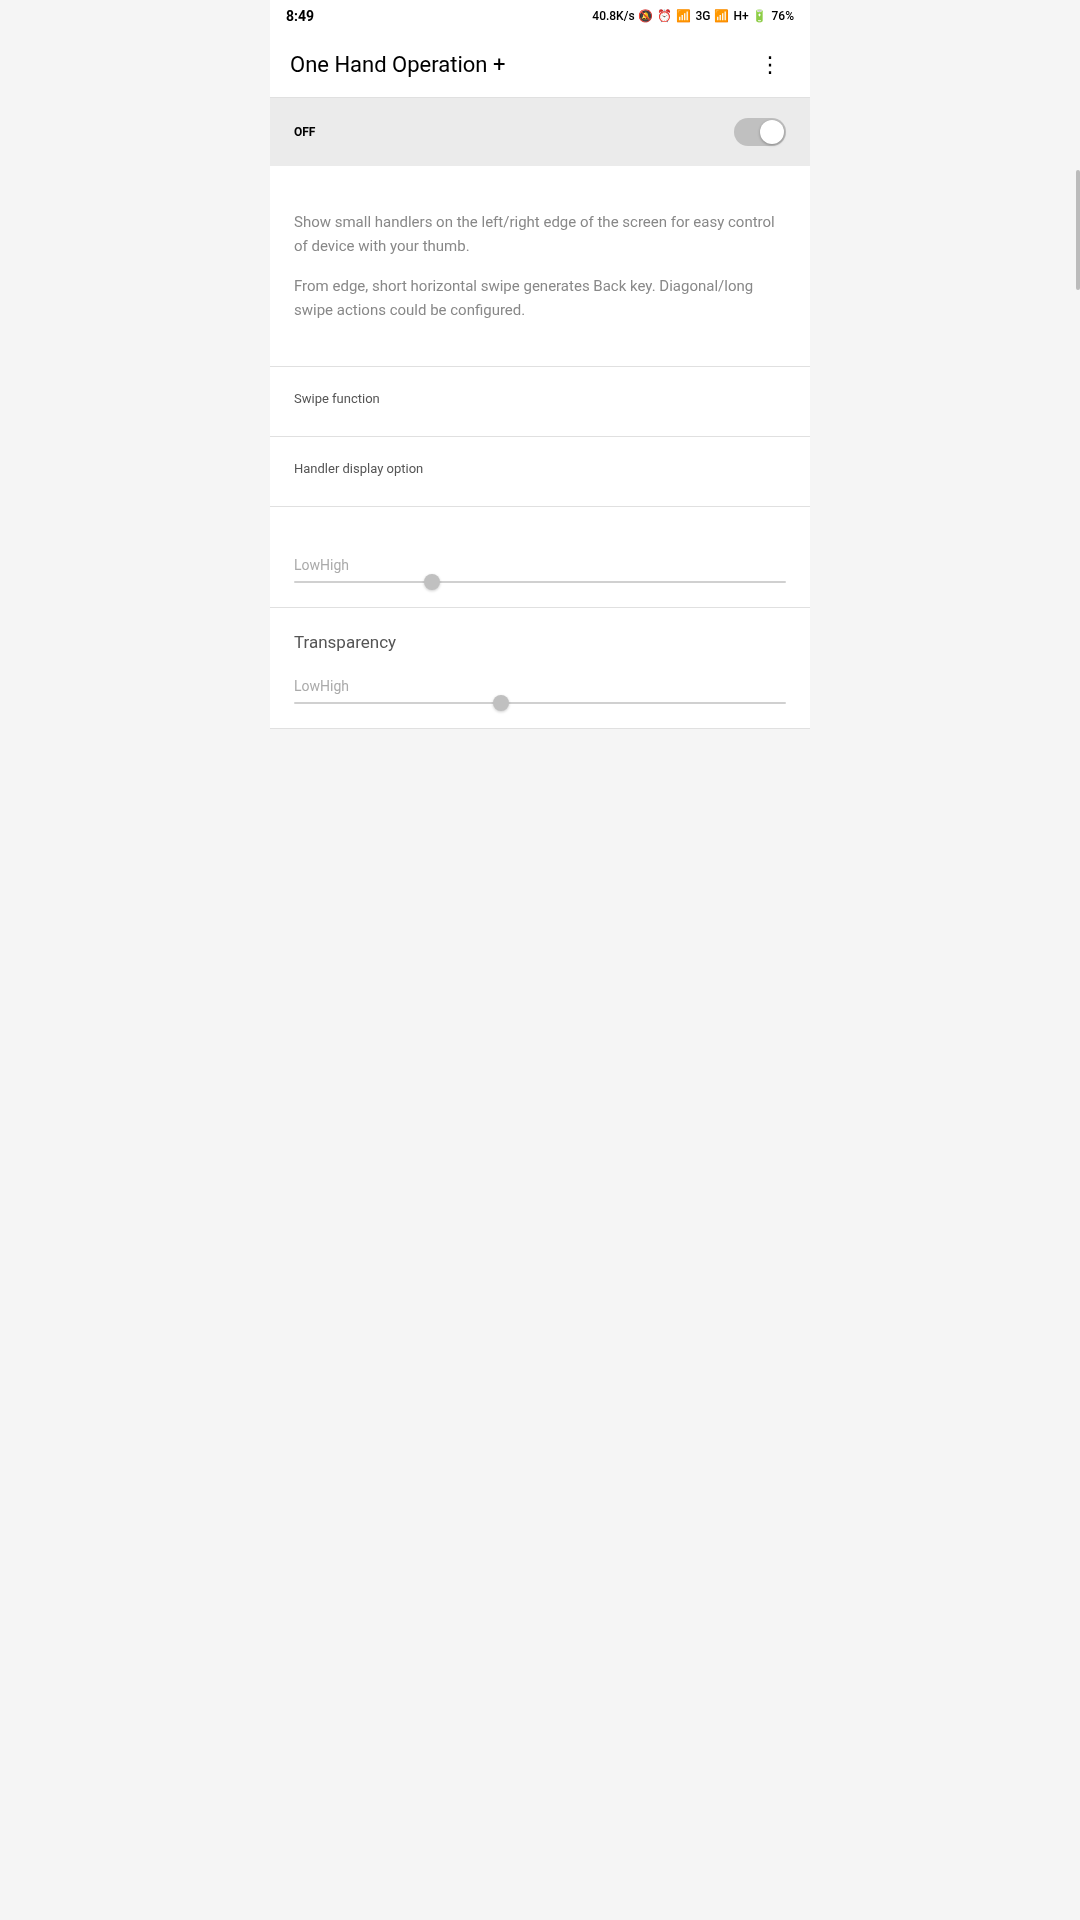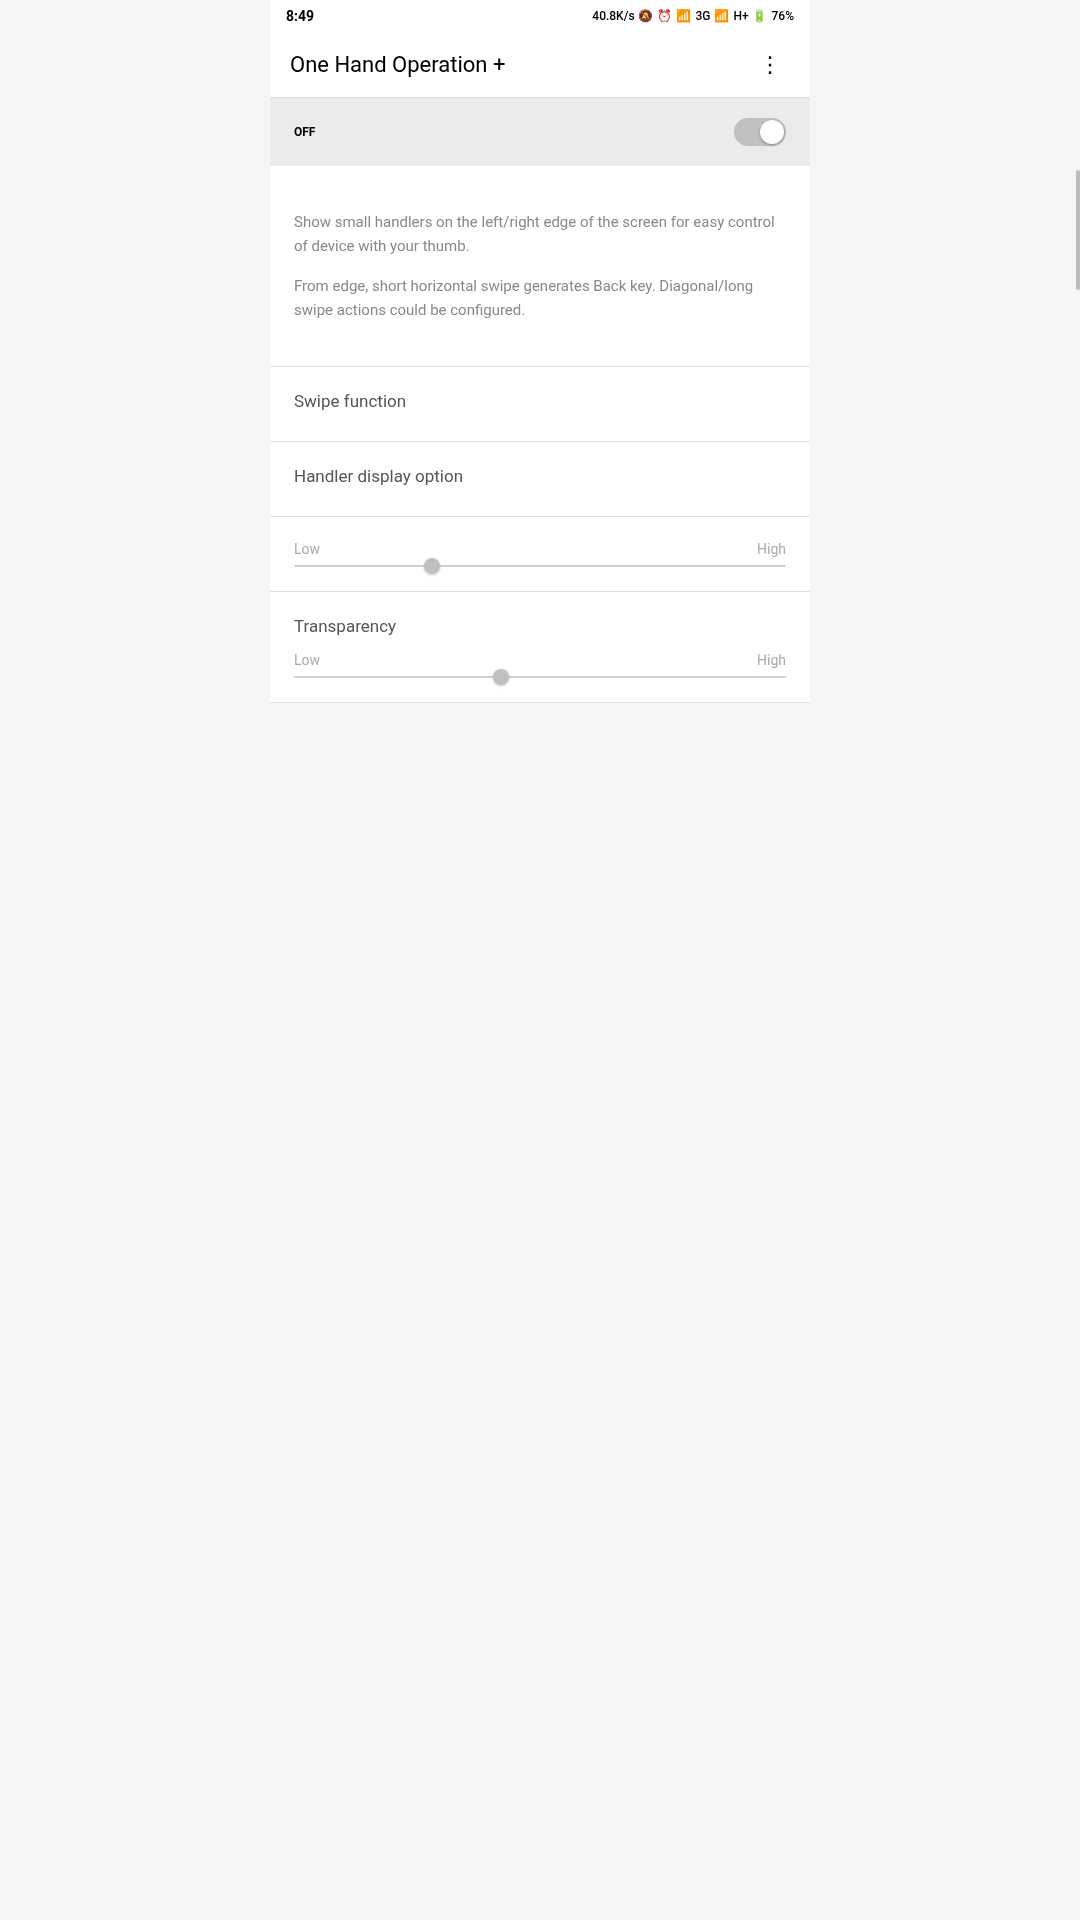--- a/index.html
+++ b/index.html
@@ -124,21 +124,21 @@
 
     
     .settings-item {
       background: #ffffff;
       padding: 24px 24px;
       border-bottom: 1px solid #e0e0e0;
       cursor: pointer;
     }
 
     .settings-item-title {
-      font-size: 17px;
+      font-size: 13px;
       color: #555555;
       margin-bottom: 6px;
     }
 
     .settings-item-value {
       font-size: 15px;
       color: #4eb8e4;
     }
 
     
@@ -149,22 +149,22 @@
     }
 
     .slider-section-title {
       font-size: 17px;
       color: #555555;
       margin-bottom: 16px;
     }
 
     .slider-labels {
       display: flex;
-      justify-content: space-between;
       margin-bottom: 8px;
+      margin-top: 26px;
     }
 
     .slider-label {
       font-size: 14px;
       color: #aaaaaa;
     }
 
     .slider-track {
       width: 100%;
       height: 2px;

